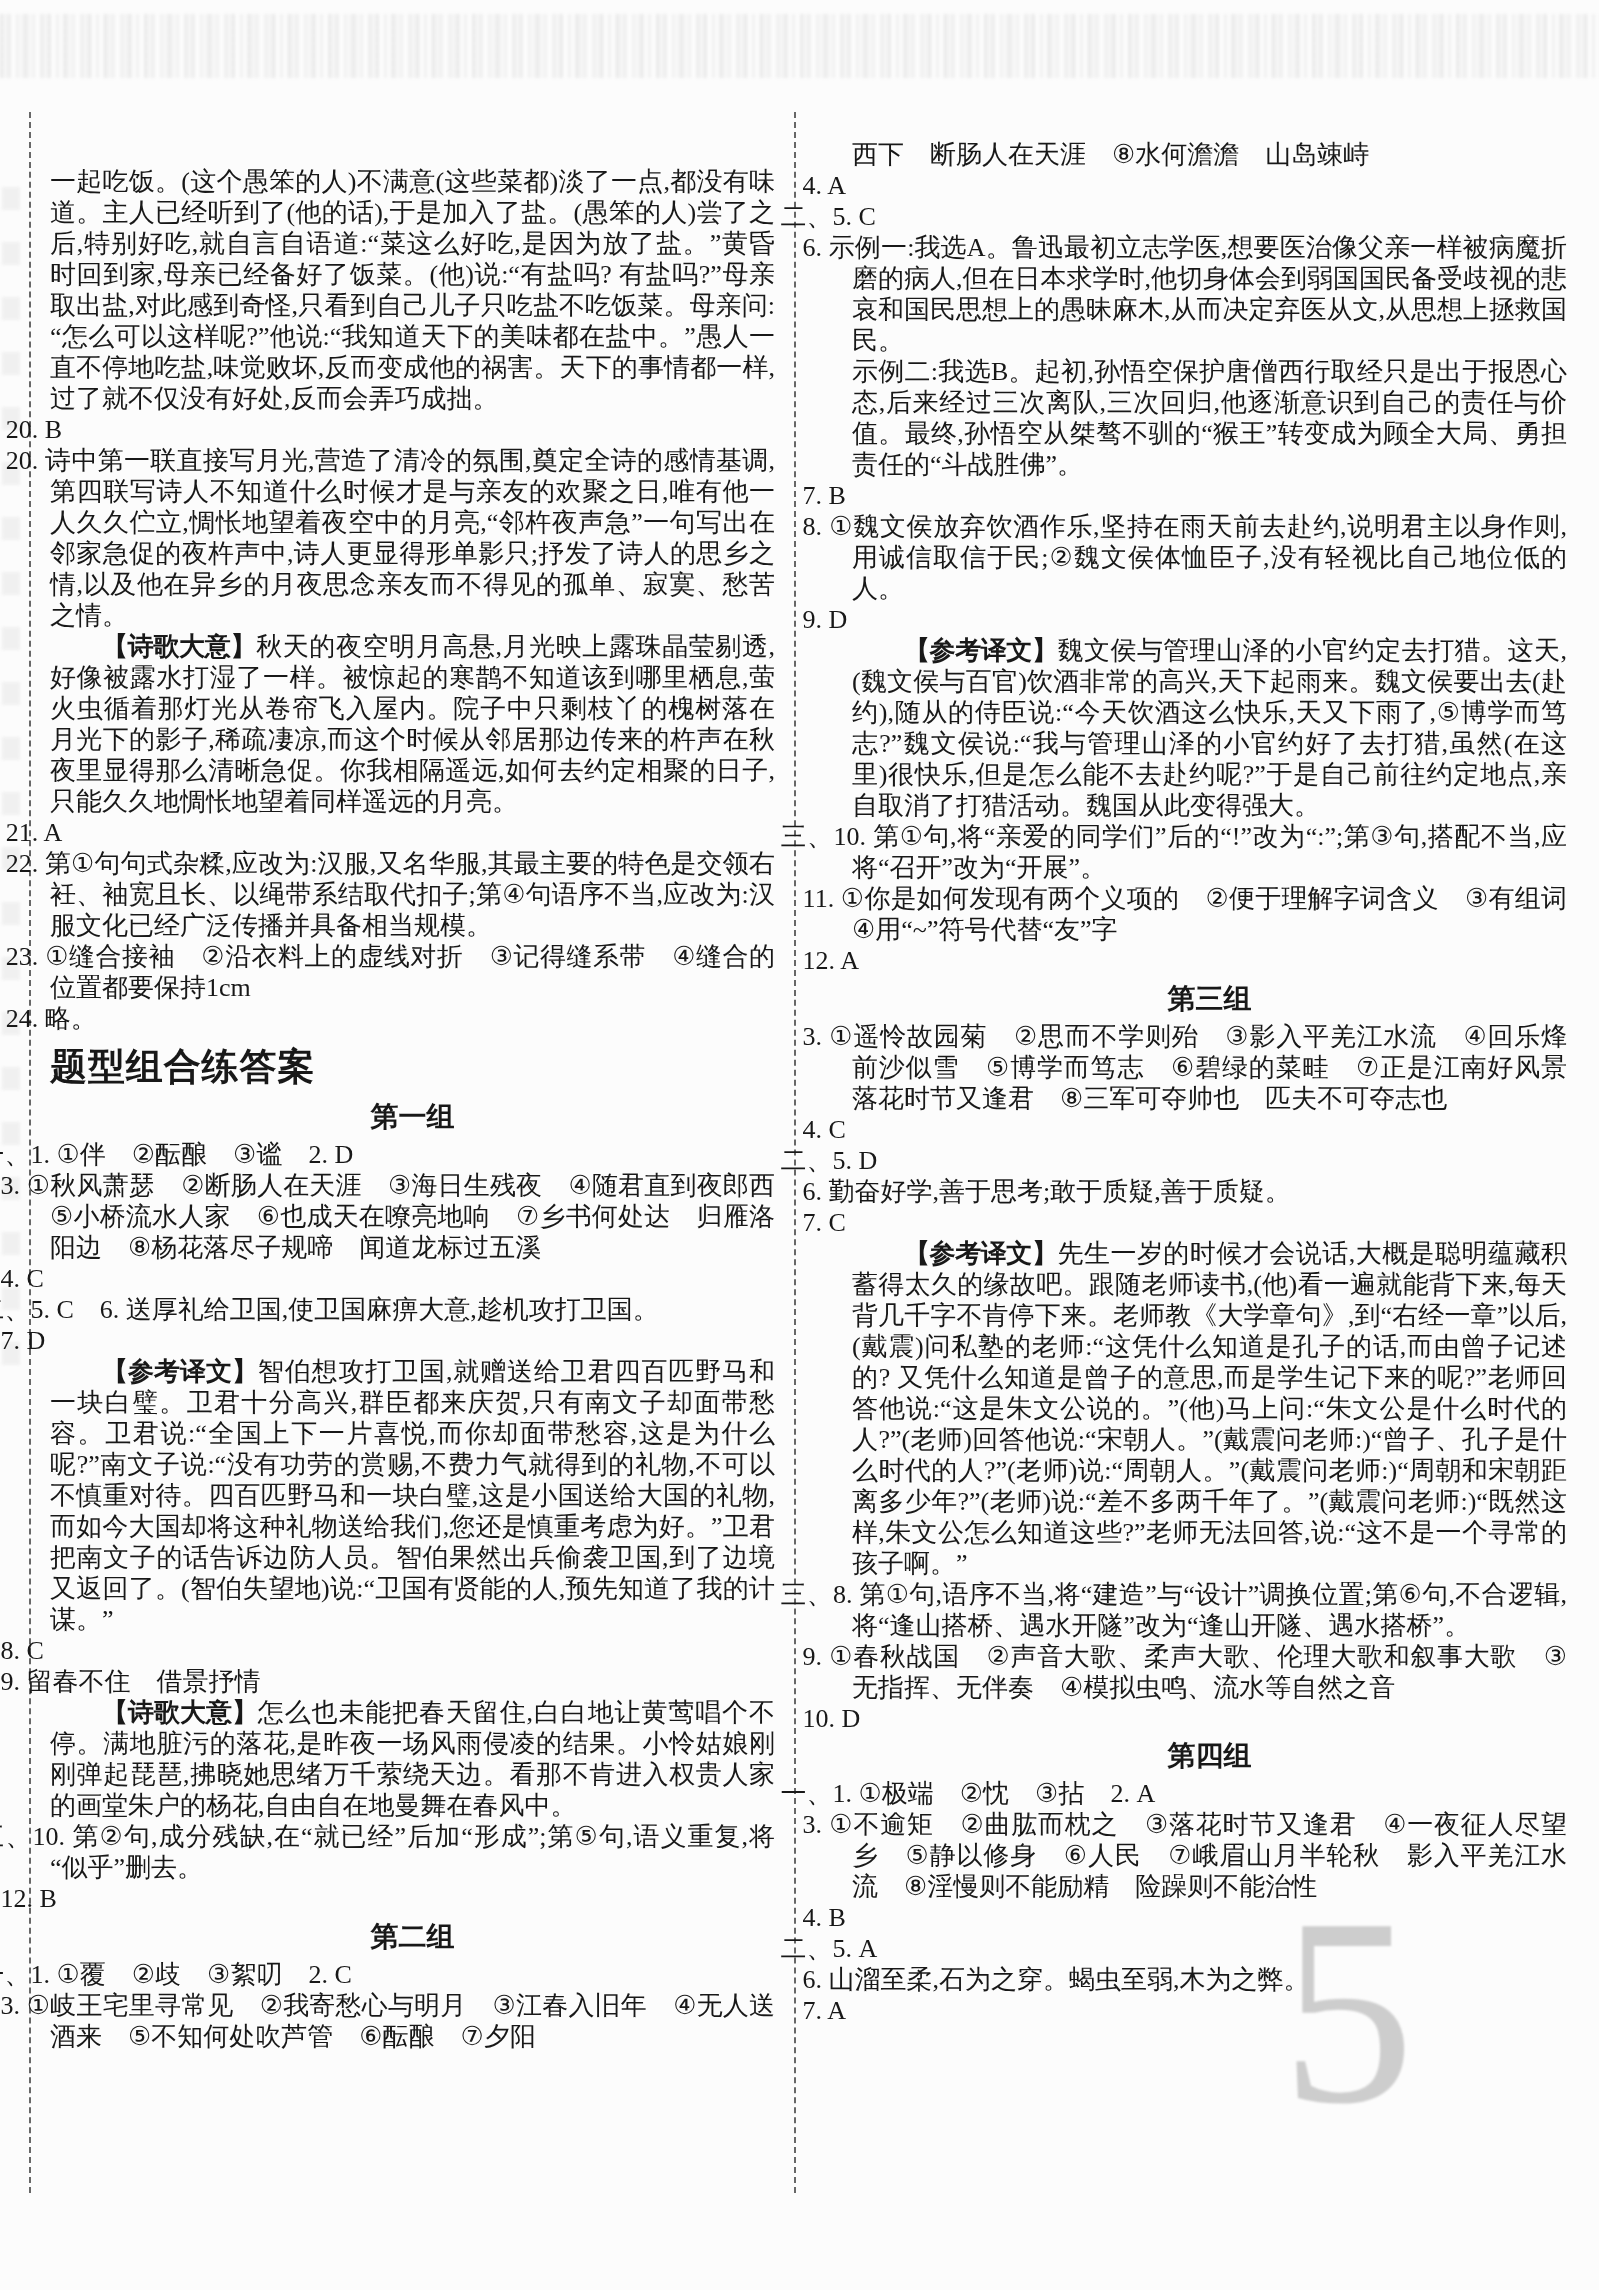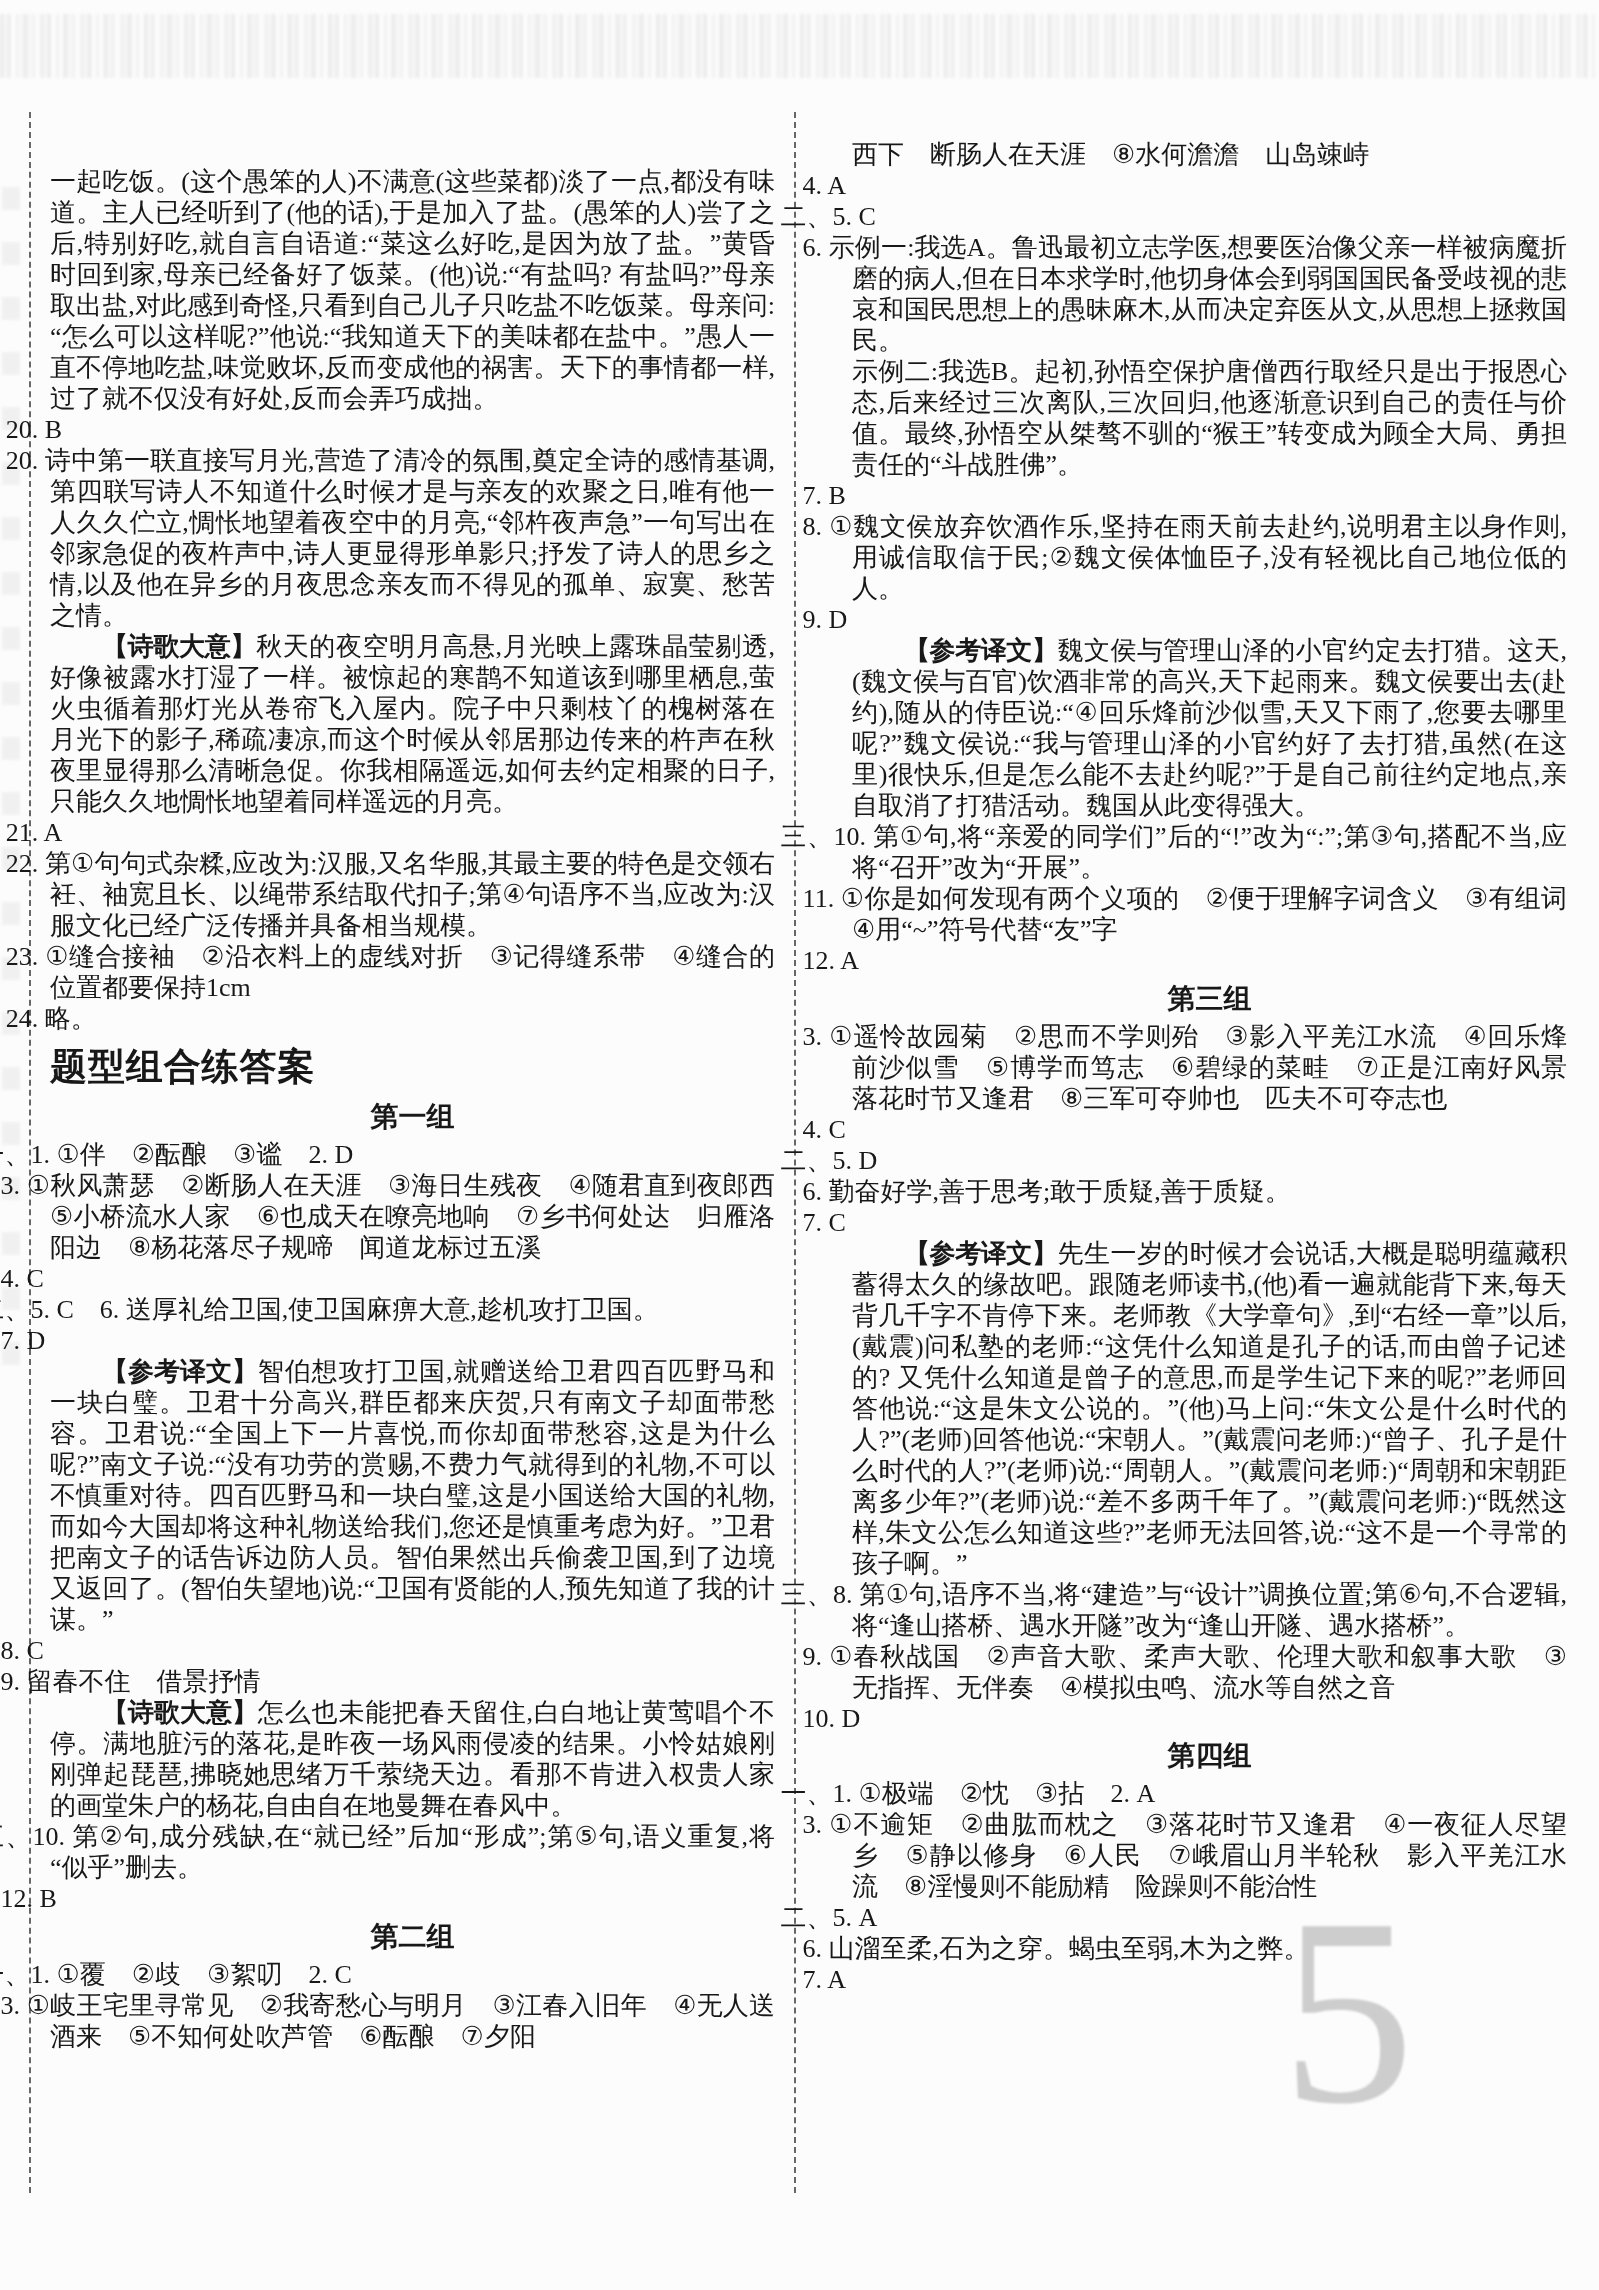--- a/index.html
+++ b/index.html
@@ -109,36 +109,37 @@
 
   <div class="col" id="col-right">
     <p class="ind1">西下　断肠人在天涯　⑧水何澹澹　山岛竦峙</p>
     <p class="sub">4. A</p>
     <p class="sec">二、5. C</p>
     <p class="sub">6. 示例一:我选A。鲁迅最初立志学医,想要医治像父亲一样被病魔折磨的病人,但在日本求学时,他切身体会到弱国国民备受歧视的悲哀和国民思想上的愚昧麻木,从而决定弃医从文,从思想上拯救国民。</p>
     <p class="ind1">示例二:我选B。起初,孙悟空保护唐僧西行取经只是出于报恩心态,后来经过三次离队,三次回归,他逐渐意识到自己的责任与价值。最终,孙悟空从桀骜不驯的“猴王”转变成为顾全大局、勇担责任的“斗战胜佛”。</p>
     <p class="sub">7. B</p>
     <p class="sub">8. ①魏文侯放弃饮酒作乐,坚持在雨天前去赴约,说明君主以身作则,用诚信取信于民;②魏文侯体恤臣子,没有轻视比自己地位低的人。</p>
     <p class="sub">9. D</p>
-    <p class="trans"><b class="lb">【参考译文】</b><span>魏文侯与管理山泽的小官约定去打猎。这天,(魏文侯与百官)饮酒非常的高兴,天下起雨来。魏文侯要出去(赴约),随从的侍臣说:“④回乐烽前沙似雪,天又下雨了,您要去哪里呢?”魏文侯说:“我与管理山泽的小官约好了去打猎,虽然(在这里)很快乐,但是怎么能不去赴约呢?”于是自己前往约定地点,亲自取消了打猎活动。魏国从此变得强大。</span></p>
+    <p class="trans"><b class="lb">【参考译文】</b><span>魏文侯与管理山泽的小官约定去打猎。这天,(魏文侯与百官)饮酒非常的高兴,天下起雨来。魏文侯要出去(赴约),随从的侍臣说:“今天饮酒这么快乐,天又下雨了,⑤博学而笃志?”魏文侯说:“我与管理山泽的小官约好了去打猎,虽然(在这里)很快乐,但是怎么能不去赴约呢?”于是自己前往约定地点,亲自取消了打猎活动。魏国从此变得强大。</span></p>
     <p class="sec">三、10. 第①句,将“亲爱的同学们”后的“!”改为“:”;第③句,搭配不当,应将“召开”改为“开展”。</p>
     <p class="sub">11. ①你是如何发现有两个义项的　②便于理解字词含义　③有组词　④用“~”符号代替“友”字</p>
     <p class="sub">12. A</p>
     <p class="h2c">第三组</p>
     <p class="sub">3. ①遥怜故园菊　②思而不学则殆　③影入平羌江水流　④回乐烽前沙似雪　⑤博学而笃志　⑥碧绿的菜畦　⑦正是江南好风景　落花时节又逢君　⑧三军可夺帅也　匹夫不可夺志也</p>
     <p class="sub">4. C</p>
     <p class="sec">二、5. D</p>
     <p class="sub">6. 勤奋好学,善于思考;敢于质疑,善于质疑。</p>
     <p class="sub">7. C</p>
     <p class="trans"><b class="lb">【参考译文】</b><span>先生一岁的时候才会说话,大概是聪明蕴藏积蓄得太久的缘故吧。跟随老师读书,(他)看一遍就能背下来,每天背几千字不肯停下来。老师教《大学章句》,到“右经一章”以后,(戴震)问私塾的老师:“这凭什么知道是孔子的话,而由曾子记述的? 又凭什么知道是曾子的意思,而是学生记下来的呢?”老师回答他说:“这是朱文公说的。”(他)马上问:“朱文公是什么时代的人?”(老师)回答他说:“宋朝人。”(戴震问老师:)“曾子、孔子是什么时代的人?”(老师)说:“周朝人。”(戴震问老师:)“周朝和宋朝距离多少年?”(老师)说:“差不多两千年了。”(戴震问老师:)“既然这样,朱文公怎么知道这些?”老师无法回答,说:“这不是一个寻常的孩子啊。”</span></p>
     <p class="sec">三、8. 第①句,语序不当,将“建造”与“设计”调换位置;第⑥句,不合逻辑,将“逢山搭桥、遇水开隧”改为“逢山开隧、遇水搭桥”。</p>
     <p class="sub">9. ①春秋战国　②声音大歌、柔声大歌、伦理大歌和叙事大歌　③无指挥、无伴奏　④模拟虫鸣、流水等自然之音</p>
     <p class="sub">10. D</p>
     <p class="h2c">第四组</p>
     <p class="sec">一、1. ①极端　②忱　③拈　2. A</p>
     <p class="sub">3. ①不逾矩　②曲肱而枕之　③落花时节又逢君　④一夜征人尽望乡　⑤静以修身　⑥人民　⑦峨眉山月半轮秋　影入平羌江水流　⑧淫慢则不能励精　险躁则不能治性</p>
+    <p class="sub">4. B</p>
     <p class="sec">二、5. A</p>
     <p class="sub">6. 山溜至柔,石为之穿。蝎虫至弱,木为之弊。</p>
     <p class="sub">7. A</p>
   </div>
 
 </div>
 
 
 </body></html>

